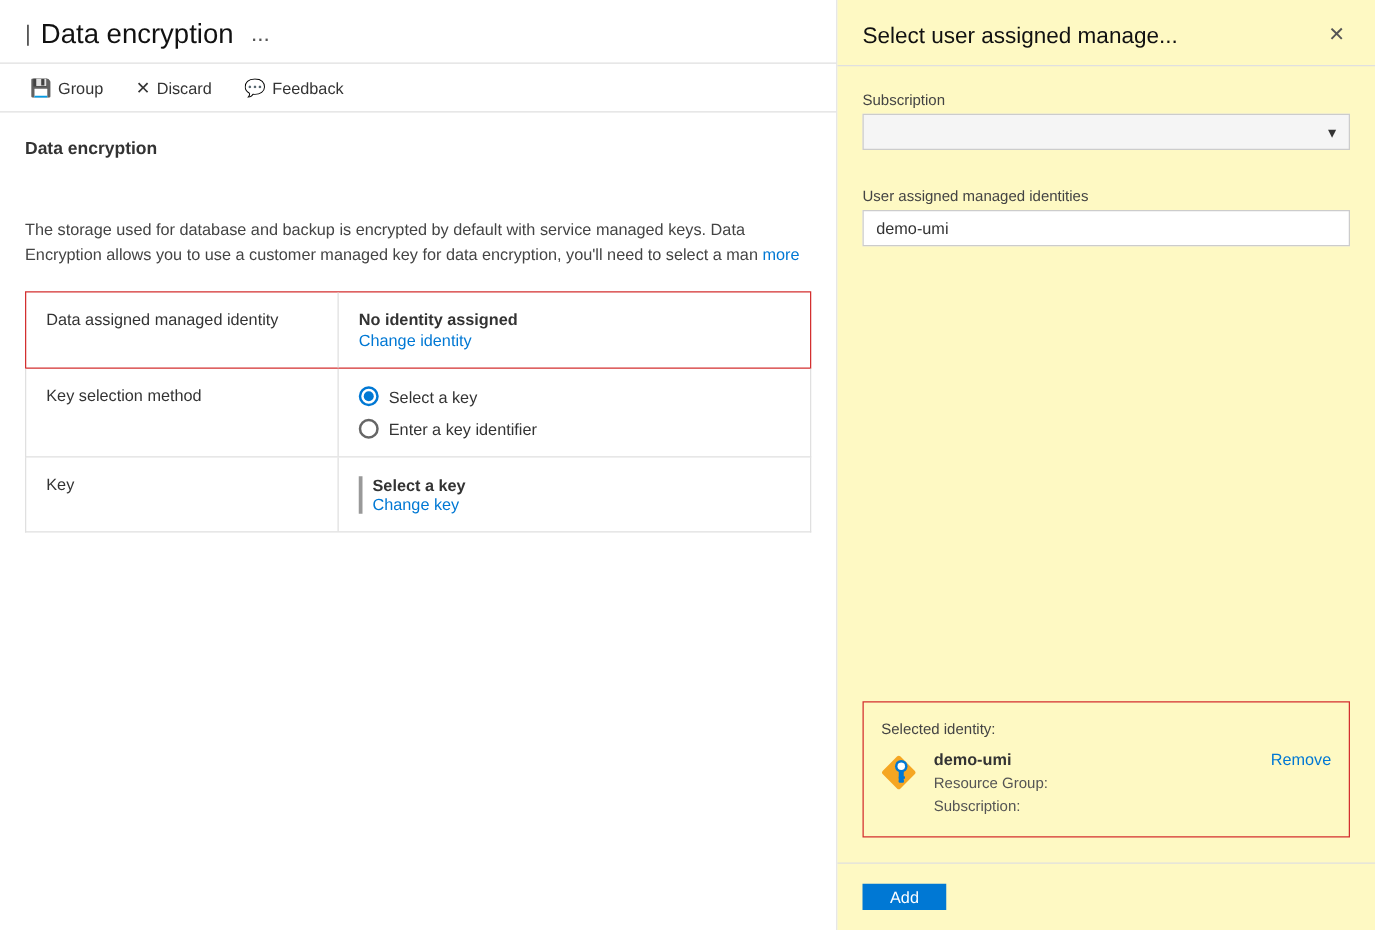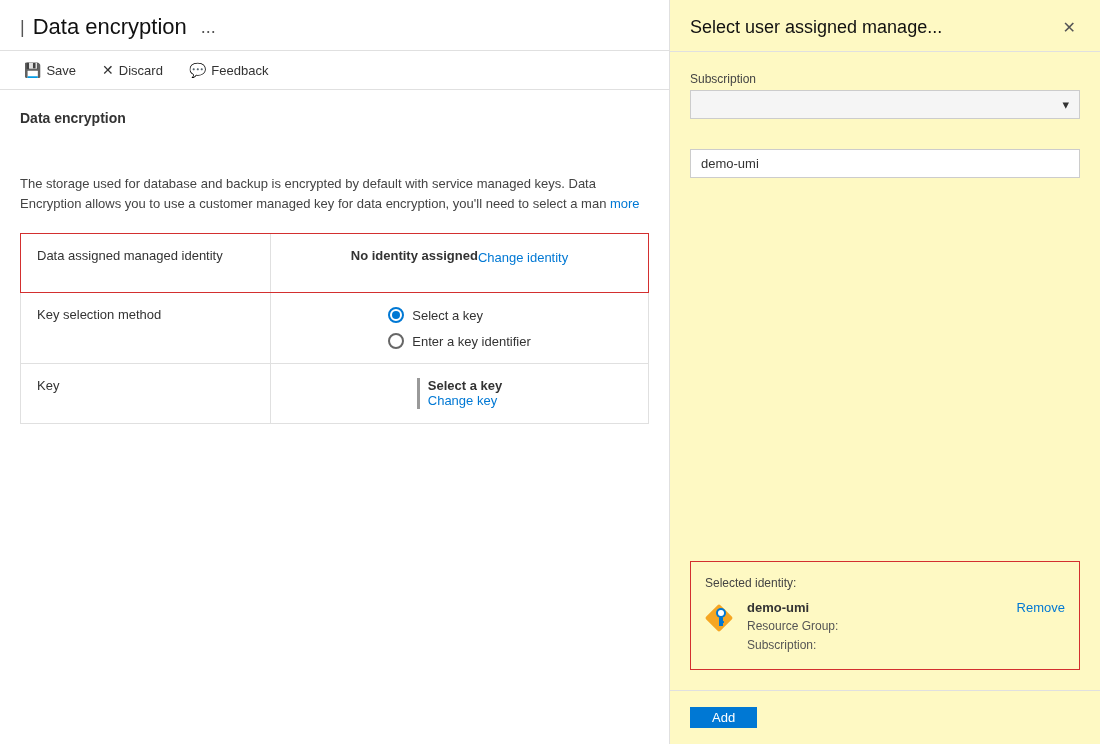--- a/index.html
+++ b/index.html
@@ -107,21 +107,21 @@
       color: #333;
       display: flex;
       align-items: flex-start;
       border-right: 1px solid #e0e0e0;
     }
 
     .form-value-cell {
       flex: 1;
       padding: 14px 16px;
       display: flex;
-      flex-direction: row;
+      flex-direction: column;
       justify-content: center;
     }
 
     .no-identity-text {
       font-weight: 700;
       font-size: 13px;
       color: #333;
     }
 
     .change-link {
@@ -322,21 +322,21 @@
     <div class="page-title-bar">
       <span style="color:#555; font-size:18px;">|</span>
       <span class="page-title">Data encryption</span>
       <button class="ellipsis-btn">...</button>
     </div>
   </div>
 
   <div class="toolbar">
     <button class="toolbar-btn">
       <span class="icon">💾</span>
-      <span>Save</span>
+      <span>Group</span>
     </button>
     <button class="toolbar-btn">
       <span class="icon">✕</span>
       <span>Discard</span>
     </button>
     <button class="toolbar-btn">
       <span class="icon">💬</span>
       <span>Feedback</span>
     </button>
   </div>
@@ -398,20 +398,21 @@
 
     <div>
       <div class="field-label">Subscription</div>
       <div class="dropdown-field">
         <span></span>
         <span>▾</span>
       </div>
     </div>
 
     <div>
+      <div class="field-label">User assigned managed identities</div>
       <input type="text" class="text-field" value="demo-umi" style="">
     </div>
 
     <div style="flex:1; min-height:80px;"></div>
 
     <div class="selected-identity-box">
       <div class="selected-identity-label">Selected identity:</div>
       <div class="identity-item">
 
         <div class="identity-icon">

